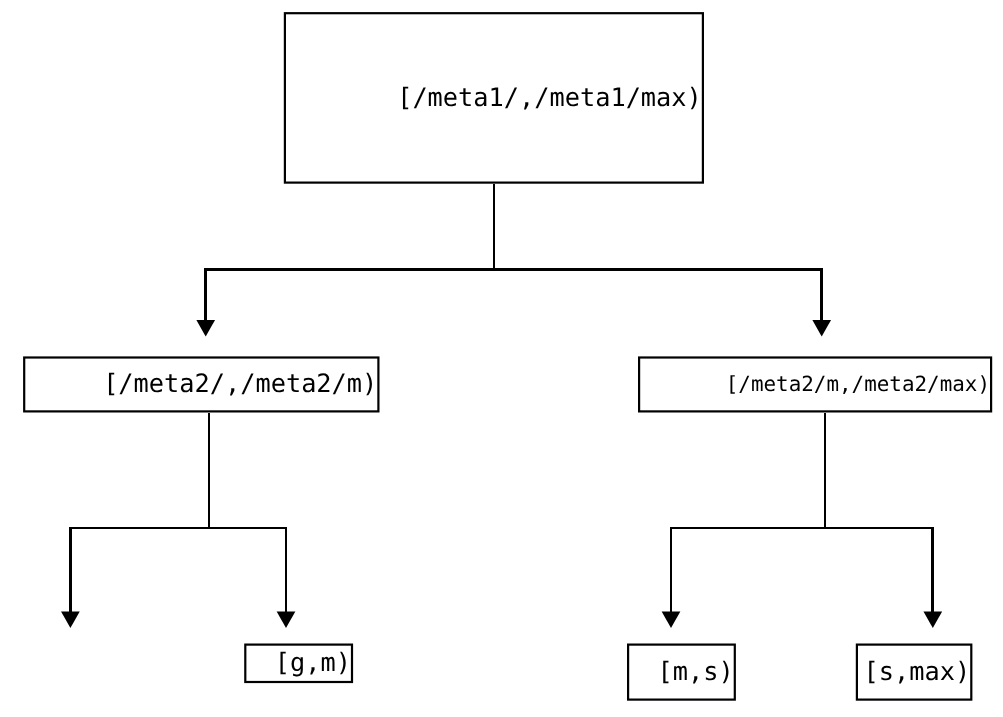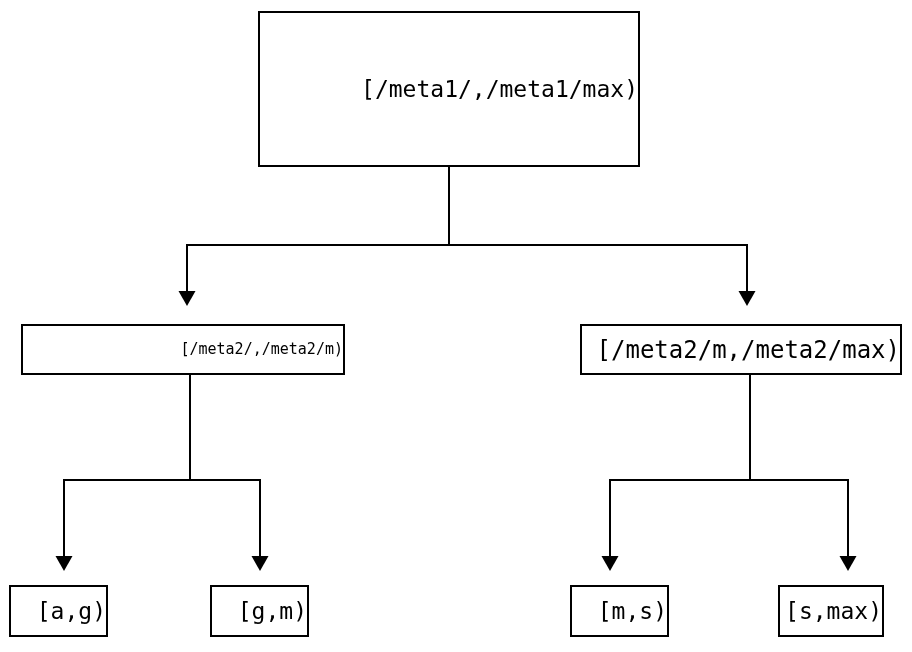--- a/index.html
+++ b/index.html
@@ -45,43 +45,43 @@
     width: 382px;
     height: 156px;
     font-size: 23px;
   }
   
   #node-l1 {
     left: 21px;
     top: 324px;
     width: 324px;
     height: 51px;
-    font-size: 15px;
+    font-size: 23px;
   }
   #node-l2 {
     left: 580px;
     top: 324px;
     width: 322px;
     height: 51px;
-    font-size: 24px;
+    font-size: 19px;
     padding-left: 41px;
   }
   
   #node-leaf1 {
     left: 9px;
     top: 585px;
     width: 99px;
     height: 52px;
     font-size: 23px;
   }
   #node-leaf2 {
-    left: 210px;
+    left: 222px;
     top: 585px;
     width: 99px;
-    height: 52px;
+    height: 36px;
     font-size: 23px;
   }
   #node-leaf3 {
     left: 570px;
     top: 585px;
     width: 99px;
     height: 52px;
     font-size: 23px;
   }
   #node-leaf4 {
@@ -145,23 +145,20 @@
   </div>
 
   <div class="node" id="node-l1">
     <span class="node-label">[/meta2/,/meta2/m)</span>
   </div>
 
   <div class="node" id="node-l2">
     <span class="node-label">[/meta2/m,/meta2/max)</span>
   </div>
 
-  <div class="node" id="node-leaf1">
-    <span class="node-label">[a,g)</span>
-  </div>
 
   <div class="node" id="node-leaf2">
     <span class="node-label">[g,m)</span>
   </div>
 
   <div class="node" id="node-leaf3">
     <span class="node-label">[m,s)</span>
   </div>
 
   <div class="node" id="node-leaf4">

